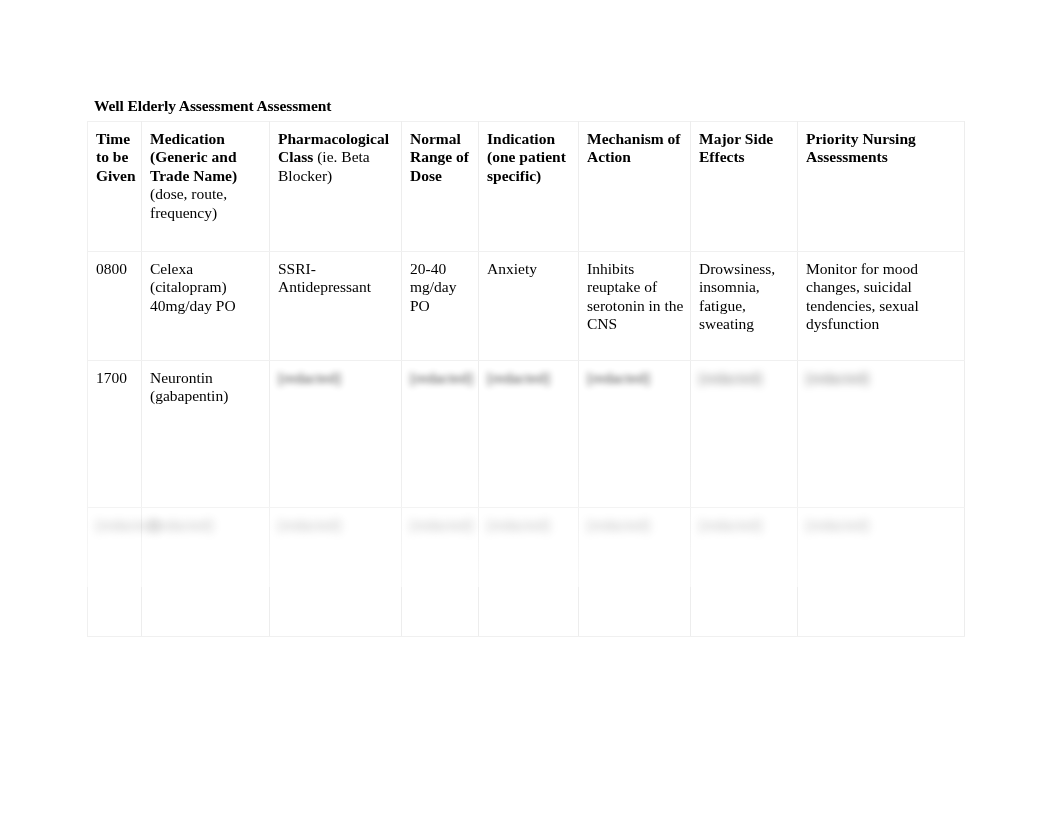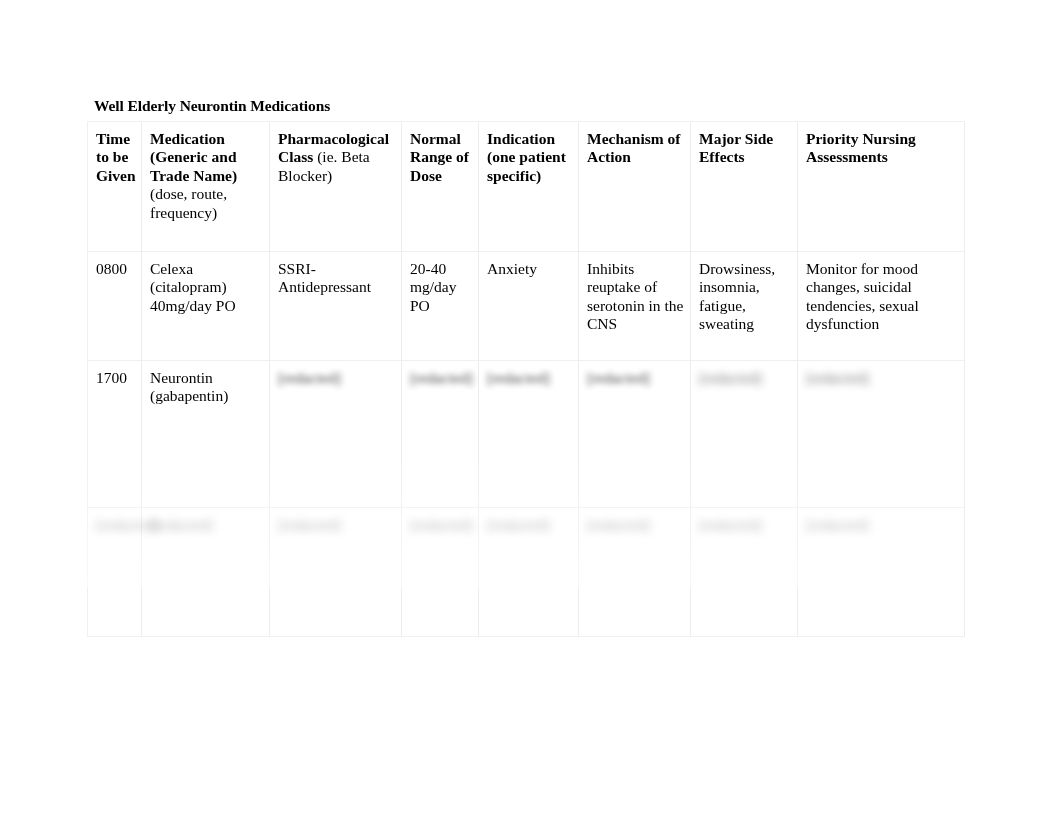--- a/index.html
+++ b/index.html
@@ -96,21 +96,21 @@
     pointer-events: none;
     background:
       linear-gradient(to bottom, rgba(255,255,255,0) 72%, rgba(255,255,255,0.55) 100%);
   }
 </style>
 </head>
 <body>
 
 <div id="doc-page">
 
-  <div id="doc-title">Well Elderly Neurontin Medications</div>
+  <div id="doc-title">Well Elderly Assessment Assessment</div>
 
   <div id="med-table-wrap">
     <table class="med-table">
       <colgroup>
         <col class="c1">
           <col class="c2">
           <col class="c3">
           <col class="c4">
         <col class="c5">
           <col class="c6">

